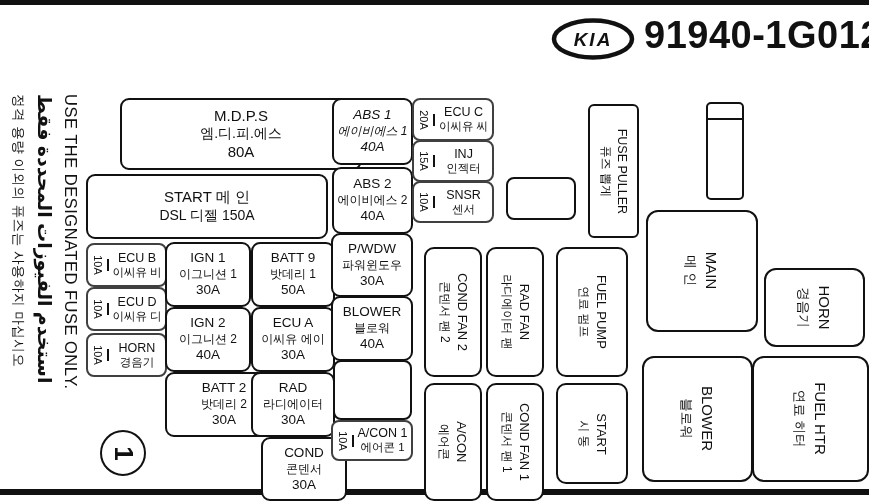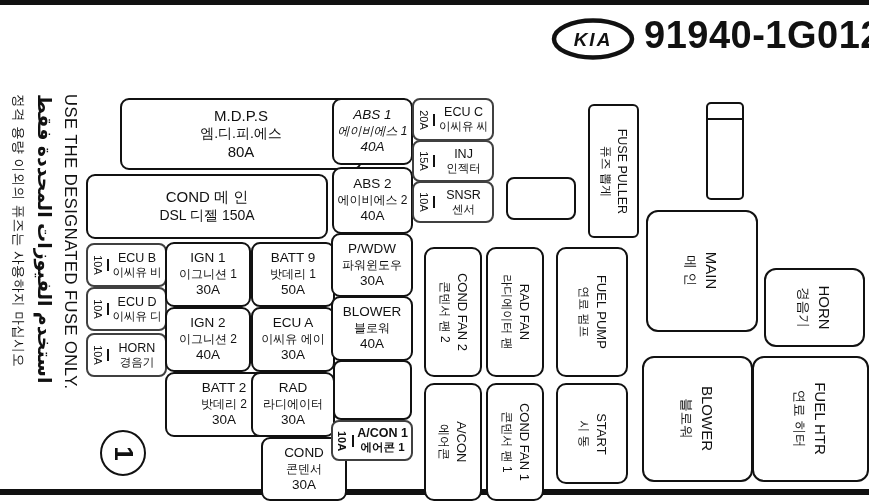--- a/index.html
+++ b/index.html
@@ -84,21 +84,21 @@
     <div class="w-ar">استخدم الفيوزات المحددة فقط</div>
     <div class="w-ko">정격 용량 이외의 퓨즈는 사용하지 마십시오</div>
   </div>
 
   <div class="fusebox big" style="left:86px;top:98px;width:238px;height:68px;margin-left:34px;">
     <span>M.D.P.S</span>
     <span class="ko">엠.디.피.에스</span>
     <span>80A</span>
   </div>
   <div class="fusebox big" style="left:86px;top:174px;width:238px;height:61px;">
-    <span>COND 메 인</span>
+    <span>START 메 인</span>
     <span class="ko">DSL 디젤 150A</span>
   </div>
 
   <div class="ampbox" style="left:86px;top:287px;width:77px;height:40px;">
     <div class="amp-strip">
         <span>10A</span>
       </div>
     <div class="amp-main">
       <span>ECU D</span>
       <span class="ko">이씨유 디</span>
@@ -173,21 +173,21 @@
     <span>P/WDW</span>
     <span class="ko">파워윈도우</span>
     <span>30A</span>
   </div>
   <div class="fusebox" style="left:331px;top:296px;width:78px;height:61px;">
     <span>BLOWER</span>
     <span class="ko">블로워</span>
     <span>40A</span>
   </div>
   <div class="empty-box" style="left:333px;top:360px;width:75px;height:56px;"></div>
-  <div class="ampbox" style="left:331px;top:420px;width:78px;height:37px;font-weight:bold;">
+  <div class="ampbox" style="left:331px;top:420px;width:78px;height:37px;">
     <div class="amp-strip">
         <span>10A</span>
       </div>
     <div class="amp-main">
       <span>A/CON 1</span>
       <span class="ko">에어콘 1</span>
     </div>
   </div>
 
   <div class="ampbox" style="left:412px;top:98px;width:78px;height:39px;">

